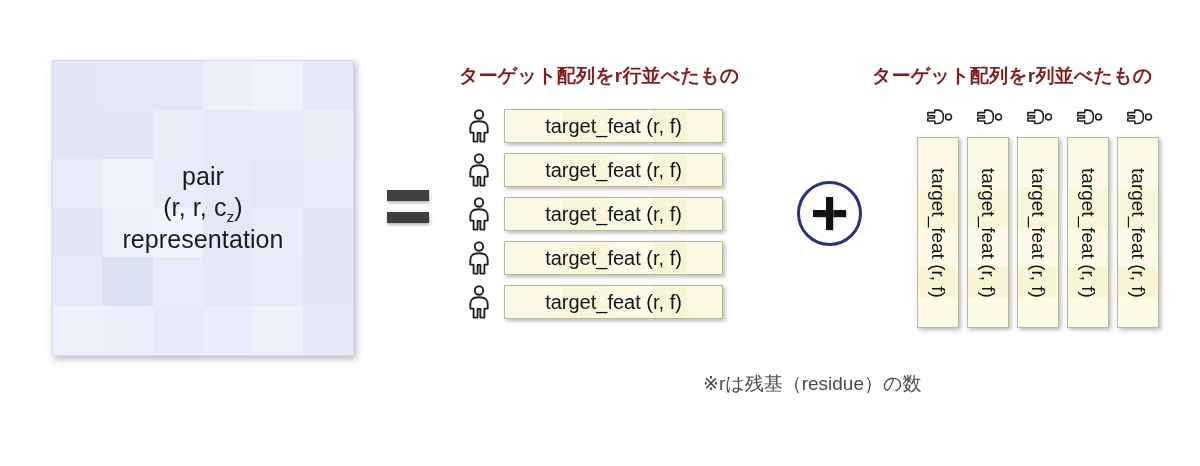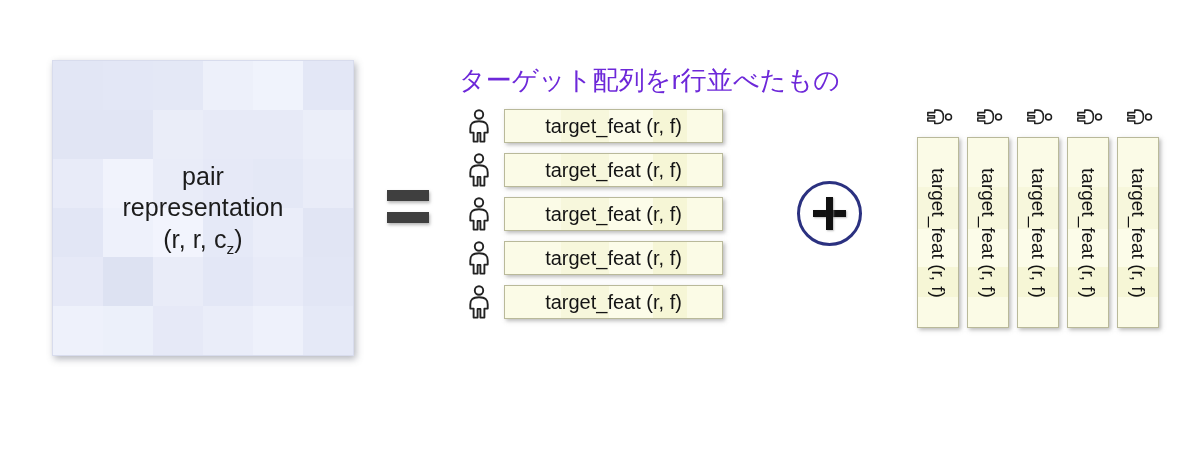--- a/index.html
+++ b/index.html
@@ -100,23 +100,23 @@
     width: 33px; height: 7px;
   }
   #plus-circle .v {
     left: 26px; top: 13px;
     width: 7px; height: 33px;
   }
 
   
   .sect-head {
     position: absolute;
-    font-size: 26px;
-    font-weight: normal;
-    color: #6d28d9;
+    font-size: 19px;
+    font-weight: bold;
+    color: #7f1d1d;
     white-space: nowrap;
     letter-spacing: 0.2px;
   }
   #head-rows { left: 459px; top: 63px; }
   #head-cols { left: 872px; top: 63px; }
 
   
   #rows-group {
     position: absolute;
     left: 466px;
@@ -263,31 +263,32 @@
         <i style="background: rgb(226, 230, 245);"></i>
         <i style="background: rgb(238, 241, 251);"></i>
         <i style="background: rgb(236, 240, 250);"></i>
         <i style="background: rgb(230, 233, 247);"></i>
         <i style="background: rgb(234, 237, 249);"></i>
         <i style="background: rgb(238, 241, 251);"></i>
         <i style="background: rgb(229, 233, 247);"></i>
       </div>
     <div id="pair-label">
       <div>pair</div>
+      <div><span>(r, r, c</span><span class="sub">z</span><span>)</span></div>
       <div>representation</div>
-      <div><span>(r, r, c</span><span class="sub">z</span><span>)</span></div>
     </div>
   </div>
 
   <div id="equals">
     <span class="bar-top"></span>
     <span class="bar-bottom"></span>
   </div>
 
   <div class="sect-head" id="head-rows">ターゲット配列をr行並べたもの</div>
+  <div class="sect-head" id="head-cols">ターゲット配列をr列並べたもの</div>
 
   <div id="rows-group">
       <div class="row-item">
         <svg viewBox="0 0 26 34" class="person-upright">
           <circle cx="13" cy="5.5" r="4.2" fill="none" stroke="#222" stroke-width="1.9"></circle>
           <path d="M13 12.2 C6.4 12.2 4.3 15 4.3 19.4 L4.3 23.6 L7.6 23.6 L7.6 32.6 L11.6 32.6 L11.6 23.9 L14.4 23.9 L14.4 32.6 L18.4 32.6 L18.4 23.6 L21.7 23.6 L21.7 19.4 C21.7 15 19.6 12.2 13 12.2 Z" fill="none" stroke="#222" stroke-width="1.9" stroke-linejoin="round"></path>
         </svg>
         <div class="feat-box-h">
           <div class="stripes">
             <i style="background: rgb(251, 251, 231); width: 26%;"></i>
@@ -467,15 +468,16 @@
             <i style="background: rgb(251, 251, 230); height: 16%;"></i>
           </div>
           <div class="txt-v">
             <span>target_feat (r, f)</span>
           </div>
         </div>
       </div>
     </div>
 
   <div id="notes">
+    <div>※rは残基（residue）の数</div>
   </div>
 
 </div>
 
 </body></html>

